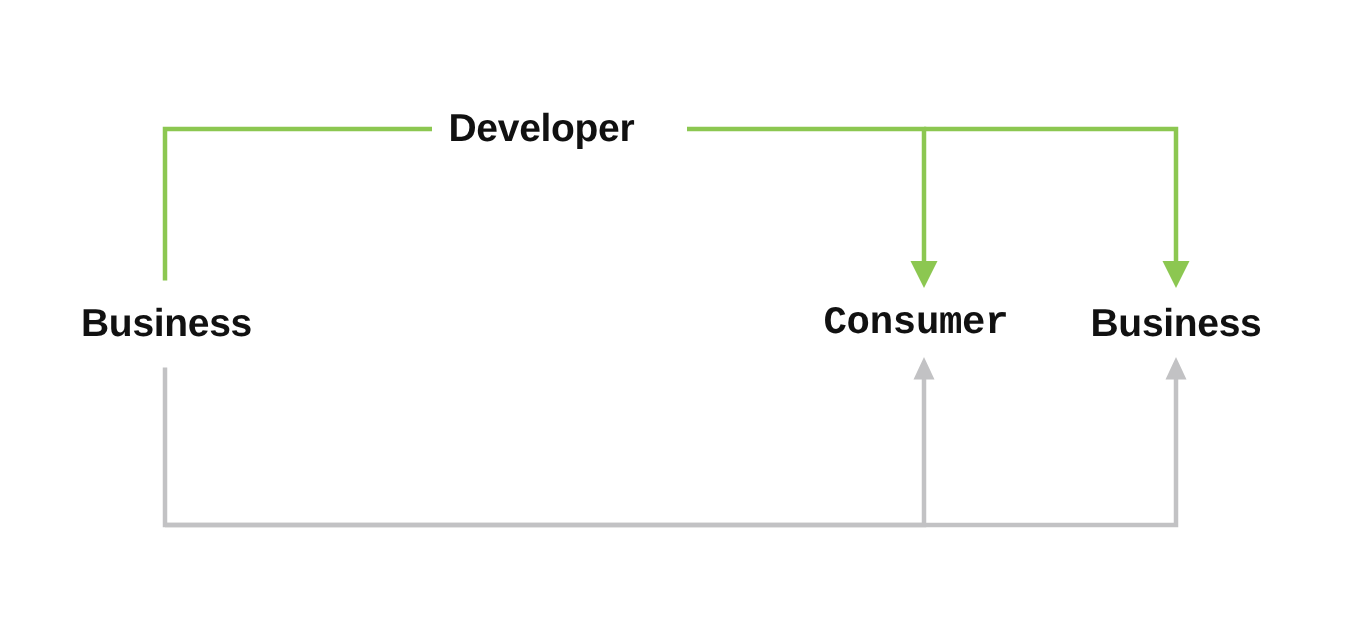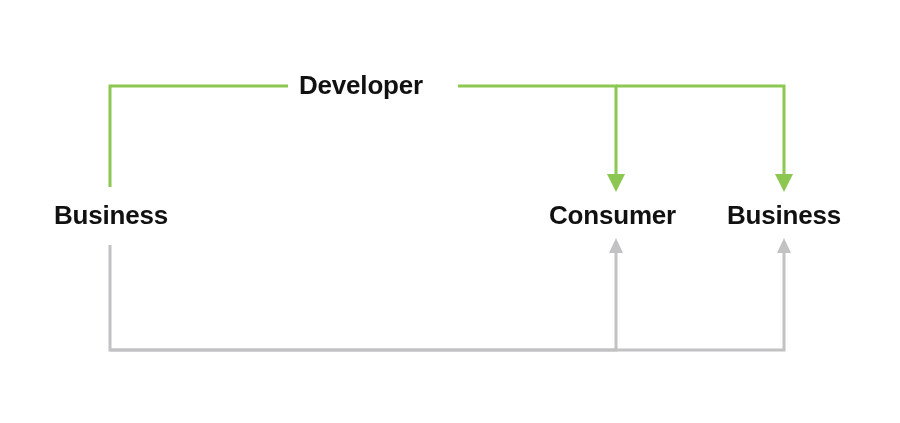--- a/index.html
+++ b/index.html
@@ -84,17 +84,17 @@
       <path d="M 110 350 L 784 350 L 784 252" fill="none" stroke="#C2C2C4" stroke-width="3" stroke-linecap="butt" stroke-linejoin="miter"></path>
       <polygon points="777,253 784,238 791,253" fill="#C2C2C4"></polygon>
     </g>
 
   </svg>
 
   <div class="node-label" id="label-developer" style="color: rgb(17, 17, 17);">Developer</div>
 
   <div class="node-label" id="label-business-left" style="color: rgb(17, 17, 17);">Business</div>
 
-  <div class="node-label" id="label-consumer" style="color: rgb(17, 17, 17);">Consumer</div>
+  <div class="node-label" id="label-consumer" style="color: rgb(17, 17, 17); font-family: Liberation Mono, monospace;">Consumer</div>
 
   <div class="node-label" id="label-business-right" style="color: rgb(17, 17, 17);">Business</div>
 
 </div>
 
 </body></html>

